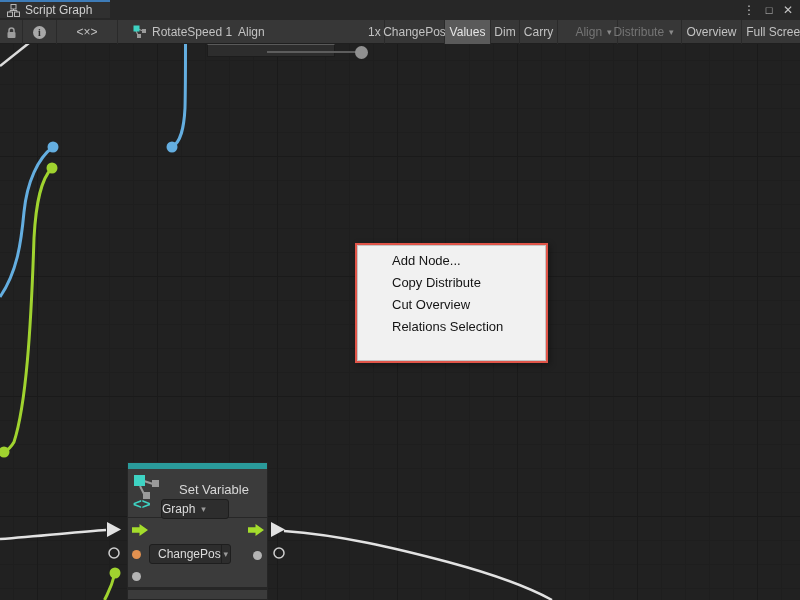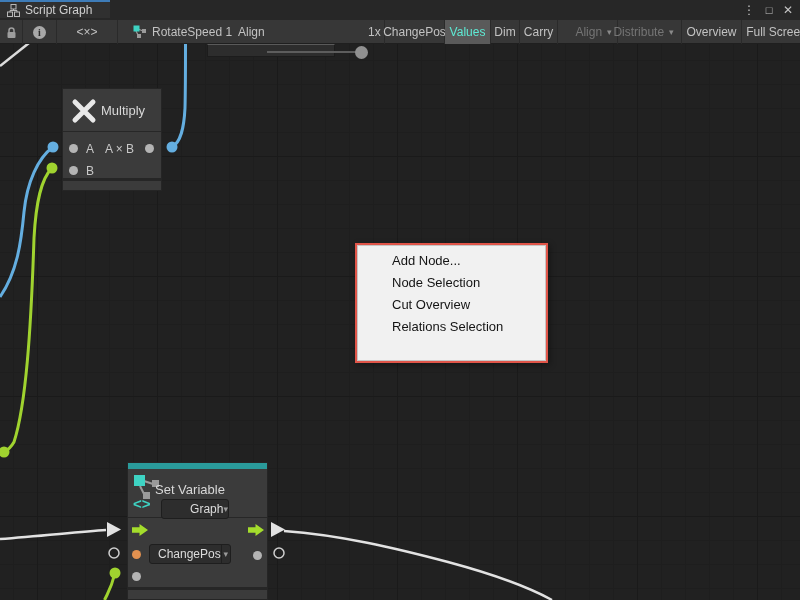--- a/index.html
+++ b/index.html
@@ -12,21 +12,21 @@
        border-top:2px solid #3e7cb8;display:flex;align-items:center;gap:5px;padding-left:7px;box-sizing:border-box;}
   #tab .lbl{color:#cfcfcf;font-size:12px;}
   .winctl{position:absolute;top:0;height:20px;width:18px;display:flex;align-items:center;justify-content:center;
           color:#c4c4c4;font-size:12px;}
   #ctl-more{right:42px;}#ctl-max{right:22px;font-size:11px;}#ctl-close{right:3px;}
   
   #toolbar{position:absolute;left:0;top:20px;width:800px;height:24px;background:#373737;
            border-bottom:1px solid #1f1f1f;box-sizing:border-box;z-index:6;}
   .tbtn{position:absolute;top:0;height:24px;display:flex;align-items:center;justify-content:center;
         border-right:1px solid #2a2a2a;box-sizing:border-box;color:#c2c2c2;gap:5px;}
-  .tbtn.active{background:#5a5a5a;color:#5eead4;}
+  .tbtn.active{background:#5a5a5a;color:#e5e5e5;}
   .tbtn.disabled{color:#757575;}
   .tbtn .caret{font-size:9px;color:#8a8a8a;}
   #zoom-track{position:absolute;left:267px;top:31px;width:92px;height:2px;background:#5d5d5d;}
   #zoom-knob{position:absolute;left:355px;top:26px;width:13px;height:13px;border-radius:50%;background:#919191;}
   .tlabel{position:absolute;top:0;height:24px;display:flex;align-items:center;color:#c2c2c2;}
   #info-circle{width:13px;height:13px;border-radius:50%;background:#a8a8a8;color:#2c2c2c;
                font-weight:bold;font-size:10px;display:flex;align-items:center;justify-content:center;
                font-family:"Liberation Serif",serif;}
   
   #canvas{position:absolute;left:0;top:44px;width:800px;height:556px;background-color:#212121;z-index:1;
@@ -43,24 +43,24 @@
   #node-multiply{left:62px;top:88px;width:100px;height:103px;}
   #mult-header{position:absolute;left:0;top:0;width:100%;height:43px;border-bottom:1px solid #272727;
                display:flex;align-items:center;box-sizing:border-box;}
   #mult-title{margin-left:38px;font-size:13px;color:#d8d8d8;}
   .gap{position:absolute;left:0;width:100%;height:3px;background:#262626;}
   .portdot{position:absolute;width:9px;height:9px;border-radius:50%;background:#b4b4b4;}
   .portlbl{position:absolute;color:#c8c8c8;font-size:12px;}
   #node-setvar{left:127px;top:462px;width:141px;height:138px;}
   #sv-strip{position:absolute;left:0;top:0;width:100%;height:6px;background:#2a9b9b;}
   #sv-header{position:absolute;left:0;top:6px;width:100%;height:49px;border-bottom:1px solid #272727;box-sizing:border-box;}
-  #sv-title{position:absolute;left:27px;top:13px;font-size:13px;color:#d8d8d8;}
+  #sv-title{position:absolute;left:51px;top:13px;font-size:13px;color:#d8d8d8;}
   .dropdown{position:absolute;background:#2d2d2d;border:1px solid #1e1e1e;border-radius:3px;
             display:flex;align-items:center;box-sizing:border-box;color:#dcdcdc;font-size:12px;}
-  #sv-scope{left:33px;top:30px;width:68px;height:20px;justify-content:flex-end;}
+  #sv-scope{left:33px;top:30px;width:68px;height:20px;justify-content:flex-start;gap:6px;}
   #sv-var{left:21px;top:81px;width:82px;height:20px;}
   #sv-var .txt{flex:1;padding-left:8px;}
   #sv-var .arr{width:15px;height:100%;border-left:1px solid #1f1f1f;display:flex;align-items:center;justify-content:center;}
   .caret2{font-size:9px;color:#9a9a9a;}
   
   #clipped-node{position:absolute;left:207px;top:44px;width:128px;height:13px;background:#2d2d2d;
                 border:1px solid #1c1c1c;border-top:1px solid #5a5a5a;box-sizing:border-box;z-index:3;}
   
   #context-menu{position:absolute;left:355px;top:243px;width:193px;height:120px;background:#f1f1f1;
                 border:2px solid #e05549;box-shadow:inset 0 0 0 1px #c6c6c6,2px 2px 6px rgba(0,0,0,.35);
@@ -96,35 +96,20 @@
 
     <path d="M115,573 C113,581 110,589 107,595 C106,597 105,599 104.5,600" stroke="#a0d32f" stroke-width="3" fill="none"></path>
     <circle cx="115" cy="573" r="5.5" fill="#a0d32f"></circle>
 
     <circle cx="114" cy="553" r="5" fill="none" stroke="#cfcfcf" stroke-width="1.5"></circle>
     <circle cx="279" cy="553" r="5" fill="none" stroke="#cfcfcf" stroke-width="1.5"></circle>
   </svg>
 
   <div id="clipped-node"></div>
 
-  <div class="node" id="node-multiply">
-    <div id="mult-header">
-      <svg width="30" height="30" style="position:absolute;left:6px;top:7px;">
-        <path d="M6,6 L24,24 M24,6 L6,24" stroke="#e8e8e8" stroke-width="5" stroke-linecap="round"></path>
-      </svg>
-      <span id="mult-title">Multiply</span>
-    </div>
-    <span class="portdot" style="left:6px;top:55px;"></span>
-    <span class="portlbl" style="left:23px;top:53px;">A</span>
-    <span class="portlbl" style="left:42px;top:53px;">A × B</span>
-    <span class="portdot" style="left:82px;top:55px;"></span>
-    <span class="portdot" style="left:6px;top:77px;"></span>
-    <span class="portlbl" style="left:23px;top:75px;">B</span>
-    <div class="gap" style="top:89px;"></div>
-  </div>
 
   <div class="node" id="node-setvar">
     <div id="sv-strip"></div>
     <div id="sv-header">
       <svg width="30" height="38" style="position:absolute;left:4px;top:4px;">
         <path d="M12,8 L21,11 M8,13 L12,21" stroke="#9a9a9a" stroke-width="2" fill="none"></path>
         <rect x="2" y="2" width="11" height="11" fill="#3ed3c3"></rect>
         <rect x="20" y="7" width="7" height="7" fill="#9a9a9a"></rect>
         <rect x="11" y="19" width="7" height="7" fill="#9a9a9a"></rect>
         <text x="1" y="36" font-size="15" font-weight="bold" fill="#3ed3c3" font-family="Liberation Sans,sans-serif">&lt;&gt;</text>
@@ -150,21 +135,21 @@
         <span class="caret2">▾</span>
       </span>
     </div>
     <span class="portdot" style="left:125px;top:88px;"></span>
     <span class="portdot" style="left:4px;top:109px;"></span>
     <div class="gap" style="top:124px;"></div>
   </div>
 
   <div id="context-menu">
     <div class="menu-item">Add Node...</div>
-    <div class="menu-item">Node Selection</div>
+    <div class="menu-item">Copy Distribute</div>
     <div class="menu-item">Cut Overview</div>
     <div class="menu-item">Relations Selection</div>
   </div>
 
   <div id="tabbar">
     <div id="tab">
       <svg width="13" height="13">
         <rect x="4" y="0.5" width="5" height="4.5" fill="none" stroke="#b8b8b8"></rect>
         <rect x="0.5" y="8" width="5" height="4.5" fill="none" stroke="#b8b8b8"></rect>
         <rect x="7.5" y="8" width="5" height="4.5" fill="none" stroke="#b8b8b8"></rect>

